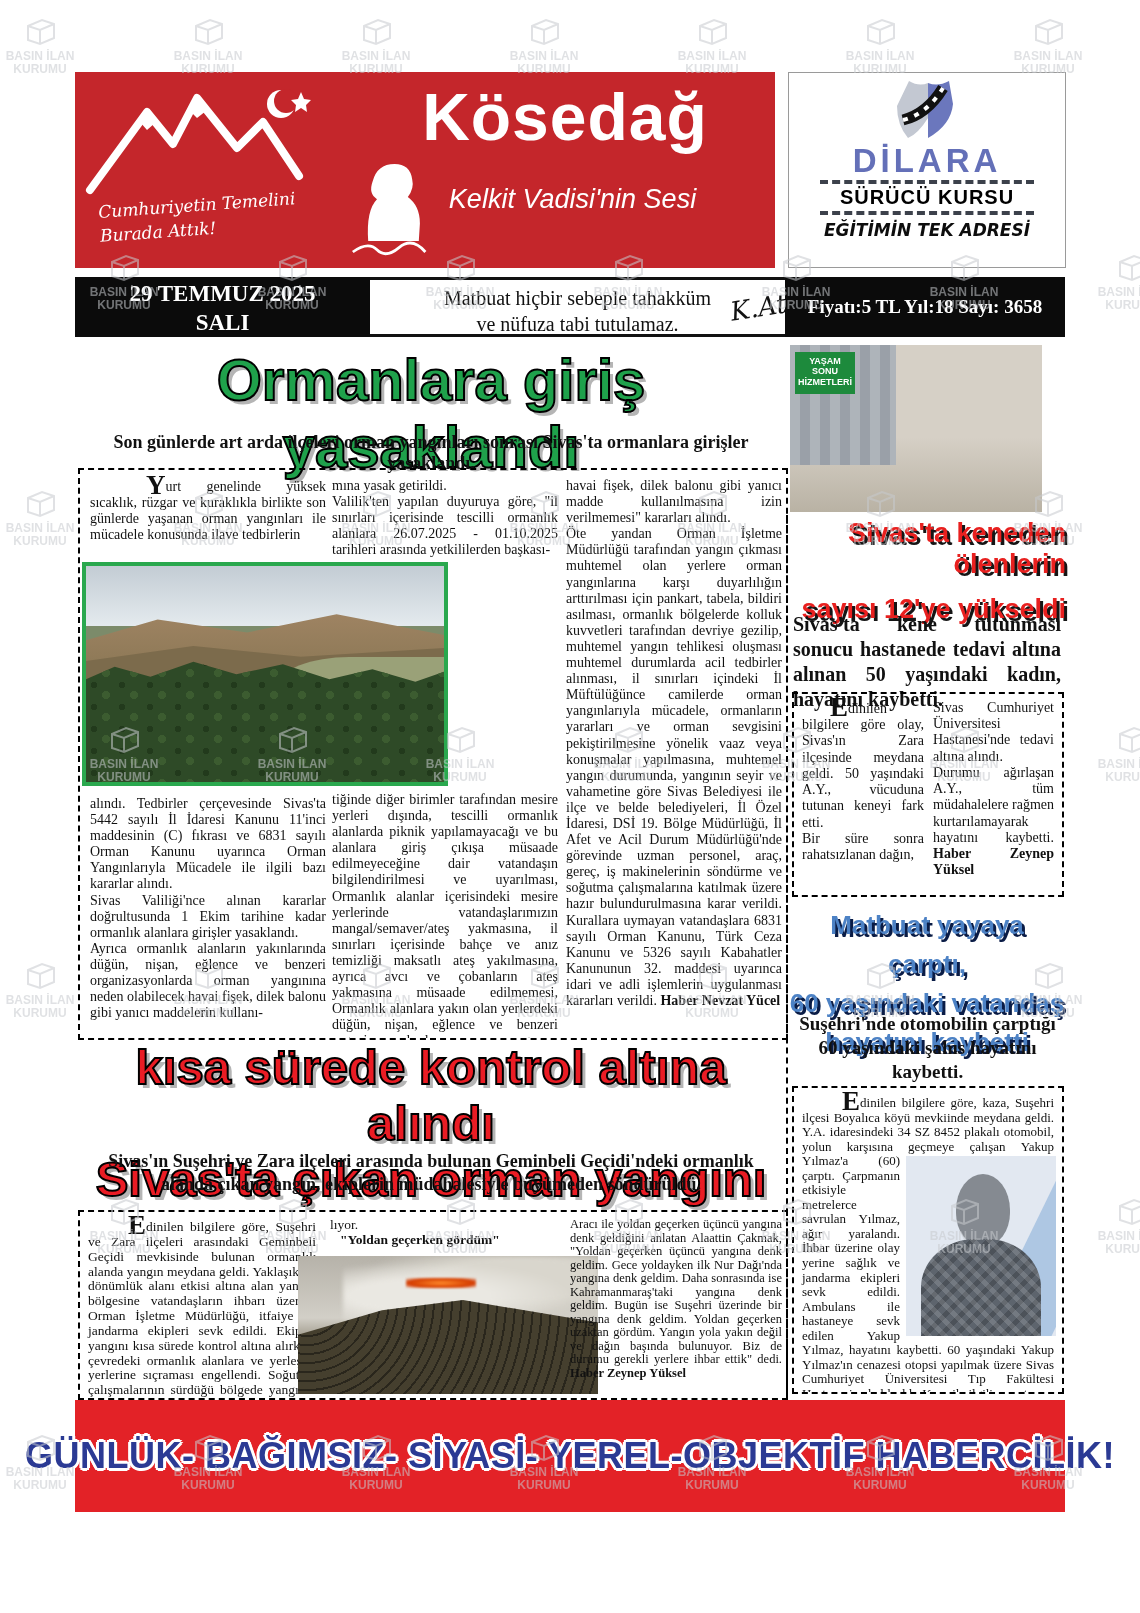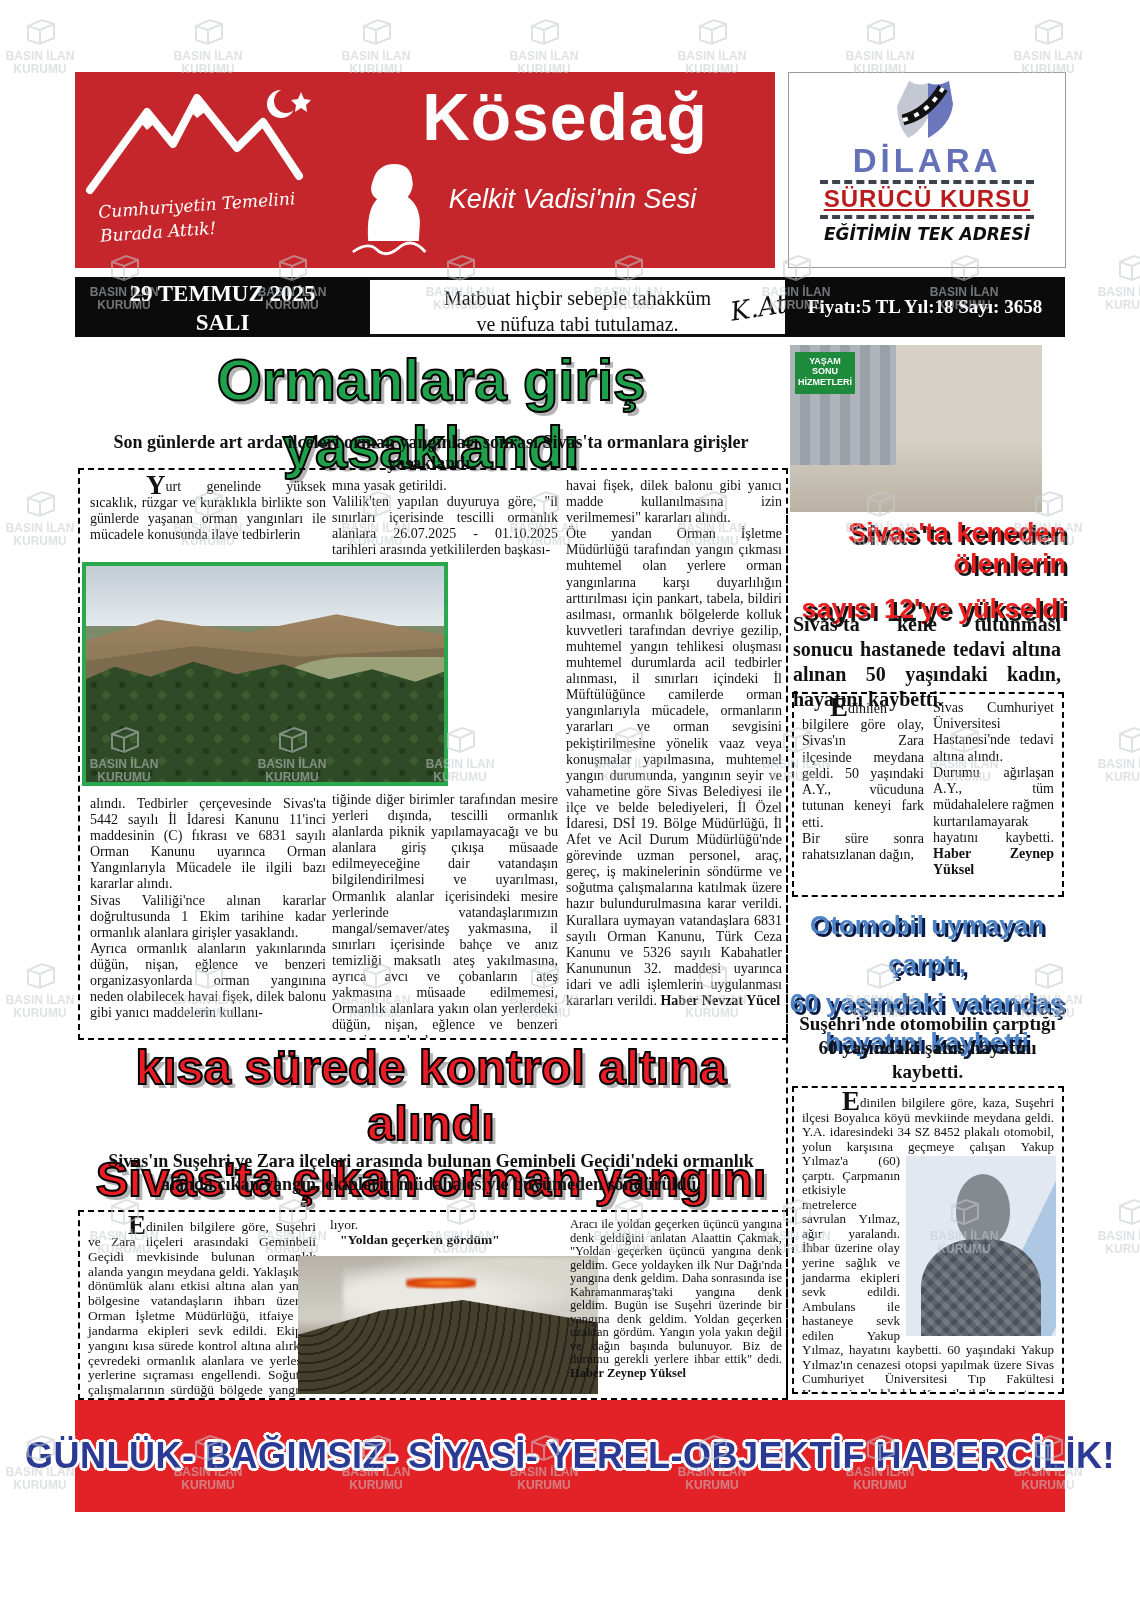--- a/index.html
+++ b/index.html
@@ -22,21 +22,21 @@
   .m-title { position:absolute; left:285px; top:12px; width:410px; text-align:center;
              font-family:"Liberation Sans", sans-serif; font-weight:bold; font-size:66px; line-height:1; letter-spacing:1px; }
   .m-sub { position:absolute; left:300px; top:112px; width:395px; text-align:center;
            font-family:"Liberation Sans", sans-serif; font-style:italic; font-size:27px; }
 
   .adbox { position:absolute; left:788px; top:72px; width:278px; height:196px; background:#fff;
            border:1px solid #9a9a9a; text-align:center; font-family:"Liberation Sans", sans-serif; z-index:1; }
   .ad-shield { margin-top:3px; }
   .ad-name { color:#6470b8; font-weight:bold; font-size:33px; letter-spacing:4px; line-height:.9; }
   .ad-dash { width:214px; margin:4px auto 3px auto; border-top:4px dashed #3c414b; }
-  .ad-line2 { color:#b91c1c; font-weight:bold; font-size:24px; letter-spacing:1px; line-height:1;text-decoration:underline; }
+  .ad-line2 { color:#000000; font-weight:bold; font-size:20px; letter-spacing:1px; line-height:1; }
   .ad-tag { color:#0d0d0d; font-weight:bold; font-style:italic; font-size:17px; margin-top:5px;
             font-family:"DejaVu Sans", sans-serif; }
 
   
   .dateline { position:absolute; left:75px; top:277px; width:990px; height:60px; z-index:1; }
   .dl-left  { position:absolute; left:0; top:0; width:295px; height:60px; background:#0b0b0b; color:#fff;
               text-align:center; font-weight:bold; font-size:23px; line-height:1.25; padding-top:3px; }
   .dl-center{ position:absolute; left:295px; top:0; width:415px; height:60px; background:#fff;
               border-top:3px solid #111; border-bottom:3px solid #111; text-align:center;
               font-size:20px; line-height:1.3; padding-top:5px; }
@@ -606,21 +606,21 @@
       <div>Bir süre sonra rahatsızlanan dağın,</div>
     </div>
     <div class="kb-right">
       <div>Sivas Cumhuriyet Üniversitesi Hastanesi'nde tedavi altına alındı.</div>
       <span>Durumu ağırlaşan A.Y., tüm müdahalelere rağmen kurtarılamayarak hayatını kaybetti.</span>
       <span class="byline">Haber Zeynep Yüksel</span>
     </div>
   </div>
 
   <div class="h-oto">
-    <div>Otomobil uymayan çarptı,</div>
+    <div>Matbuat yayaya çarptı,</div>
     <div>60 yaşındaki vatandaş</div>
     <div>hayatını kaybetti</div>
   </div>
   <div class="lede-oto">Suşehri'nde otomobilin çarptığı 60 yaşındaki şahıs hayatını kaybetti.</div>
   <div class="otobox">
     <span class="init ind40">E</span><span>dinilen bilgilere göre, kaza, Suşehri ilçesi Boyalıca köyü mevkiinde meydana geldi. Y.A. idaresindeki 34 SZ 8452 plakalı otomobil, yolun karşısına geçmeye çalışan </span>
     <span class="idphoto">
       <span class="idp-band"></span>
       <span class="idp-head"></span>
       <span class="idp-body"></span>

